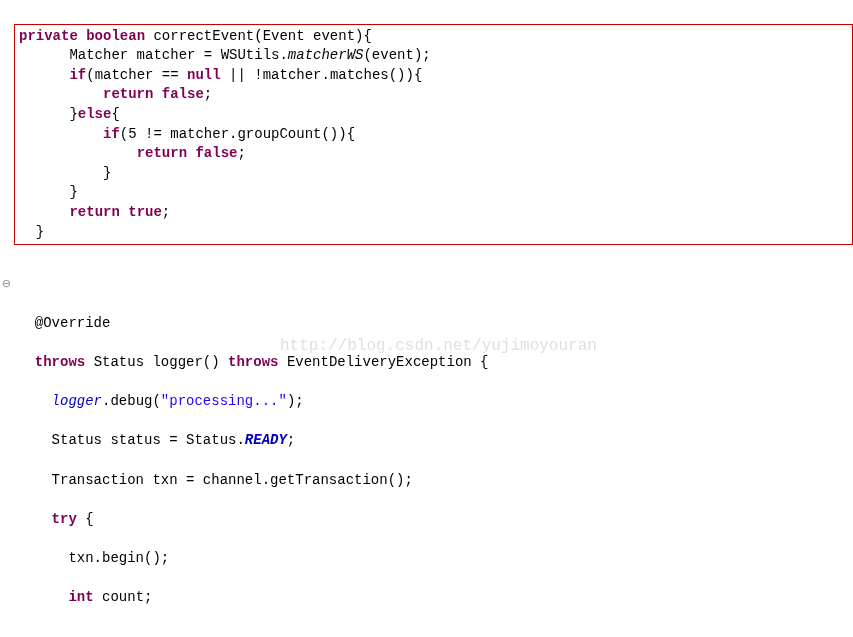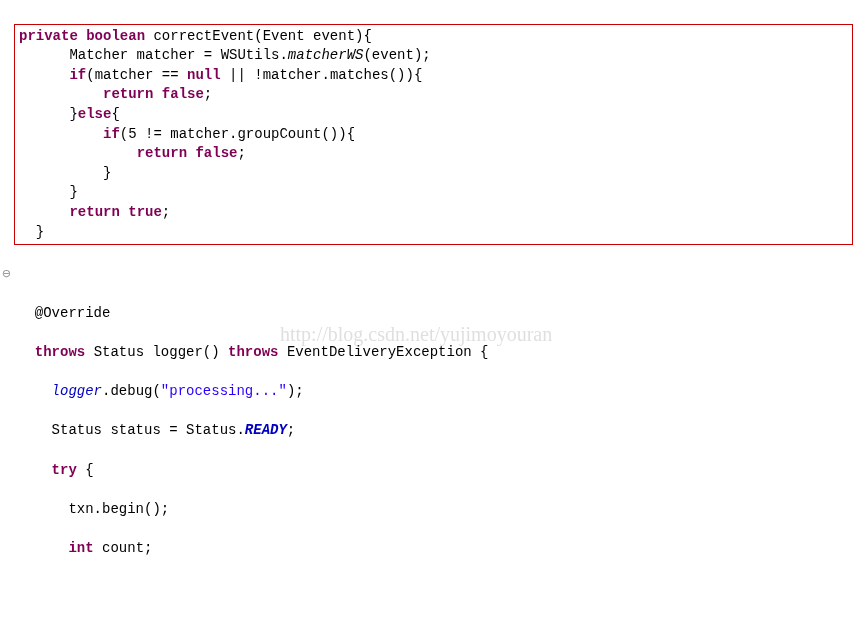--- a/index.html
+++ b/index.html
@@ -15,51 +15,53 @@
   .code-area {
     padding: 4px 0 4px 18px;
     white-space: pre;
     position: relative;
   }
   .box {
     border: 1px solid #c80000;
     padding: 2px 4px;
     margin-left: -4px;
   }
-  .box1 { }
+  .box1 { margin-bottom: 10px; }
   .line { min-height: 1.4em; }
   .kw { color: #7f0055; font-weight: bold; }
   .str { color: #2a00ff; }
   .static-it2 { font-style: italic; color: #000; }
   .ann { color: #000000; }
   .field-it { color: #0000c0; font-style: italic; }
   .const { color: #0000c0; font-style: italic; font-weight: bold; }
   .watermark {
     position: absolute;
     color: rgba(150,150,150,0.3);
-    font-family: Liberation Serif, serif;
-    font-size: 20px;
+    font-family: Liberation Mono, monospace;
+    font-size: 16px;
     pointer-events: none;
+    margin-top: 15px;
   }
   .collapse-mark {
     color: #999;
     position: absolute;
     left: 2px;
   }
 </style>
 </head>
 <body>
 
 <div class="code-area">
 <div class="box box1"><div class="line"><span class="kw">private</span><span> </span><span class="kw">boolean</span><span> correctEvent(Event event){</span></div><div class="line"><span>      Matcher matcher = WSUtils.</span><span class="static-it2">matcherWS</span><span>(event);</span></div><div class="line"><span>      </span><span class="kw">if</span><span>(matcher == </span><span class="kw">null</span><span> || !matcher.matches()){</span></div><div class="line"><span>          </span><span class="kw">return</span><span> </span><span class="kw">false</span><span>;</span></div><div class="line"><span>      }</span><span class="kw">else</span><span>{</span></div><div class="line"><span>          </span><span class="kw">if</span><span>(5 != matcher.groupCount()){</span></div><div class="line"><span>              </span><span class="kw">return</span><span> </span><span class="kw">false</span><span>;</span></div><div class="line">          }</div><div class="line">      }</div><div class="line"><span>      </span><span class="kw">return</span><span> </span><span class="kw">true</span><span>;</span></div><div class="line">  }</div></div>
 <div class="line"><span class="collapse-mark">⊖</span> </div>
 <div class="line"><span class="ann">  @Override</span></div>
 <div class="line"><span>  </span><span class="kw">throws</span><span> Status logger() </span><span class="kw">throws</span><span> EventDeliveryException {</span></div>
 <div class="line"><span>    </span><span class="field-it">logger</span><span>.debug(</span><span class="str">"processing..."</span><span>);</span></div>
 <div class="line"><span>    Status status = Status.</span><span class="const">READY</span><span>;</span></div>
+<div class="line">    Transaction txn = channel.getTransaction();</div>
 <div class="line"><span>    </span><span class="kw">try</span><span> {</span></div>
 <div class="line">      txn.begin();</div>
 <div class="line"><span>      </span><span class="kw">int</span><span> count;</span></div>
 
 
 
 
 
 
 

